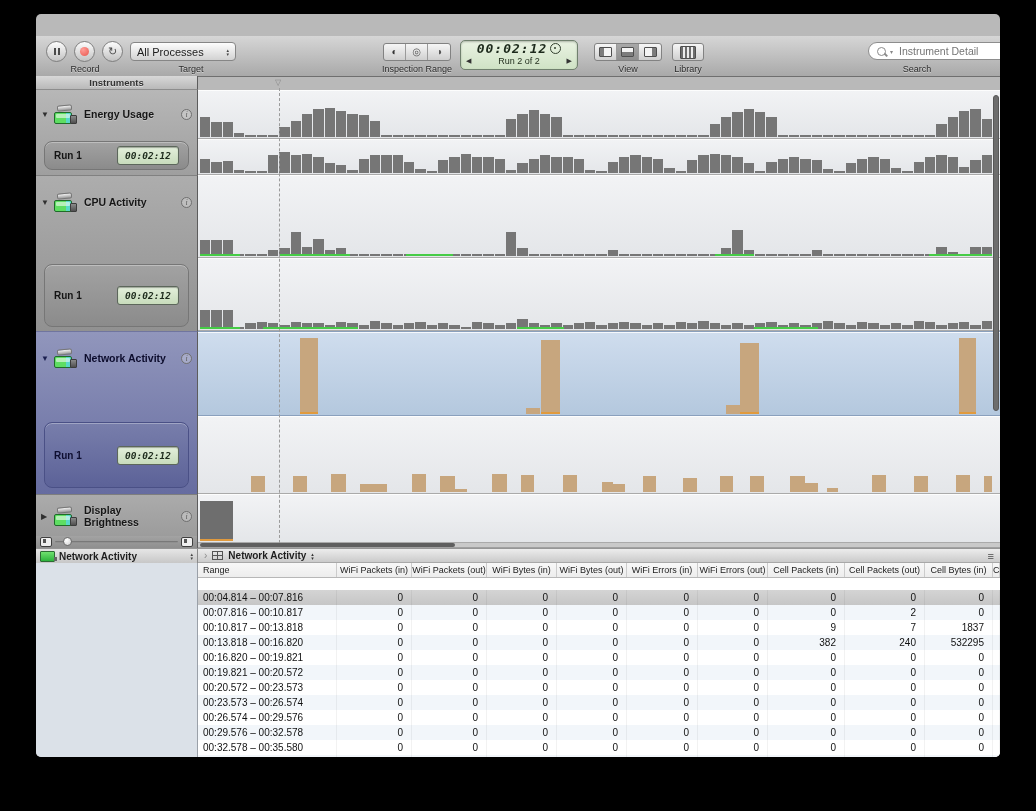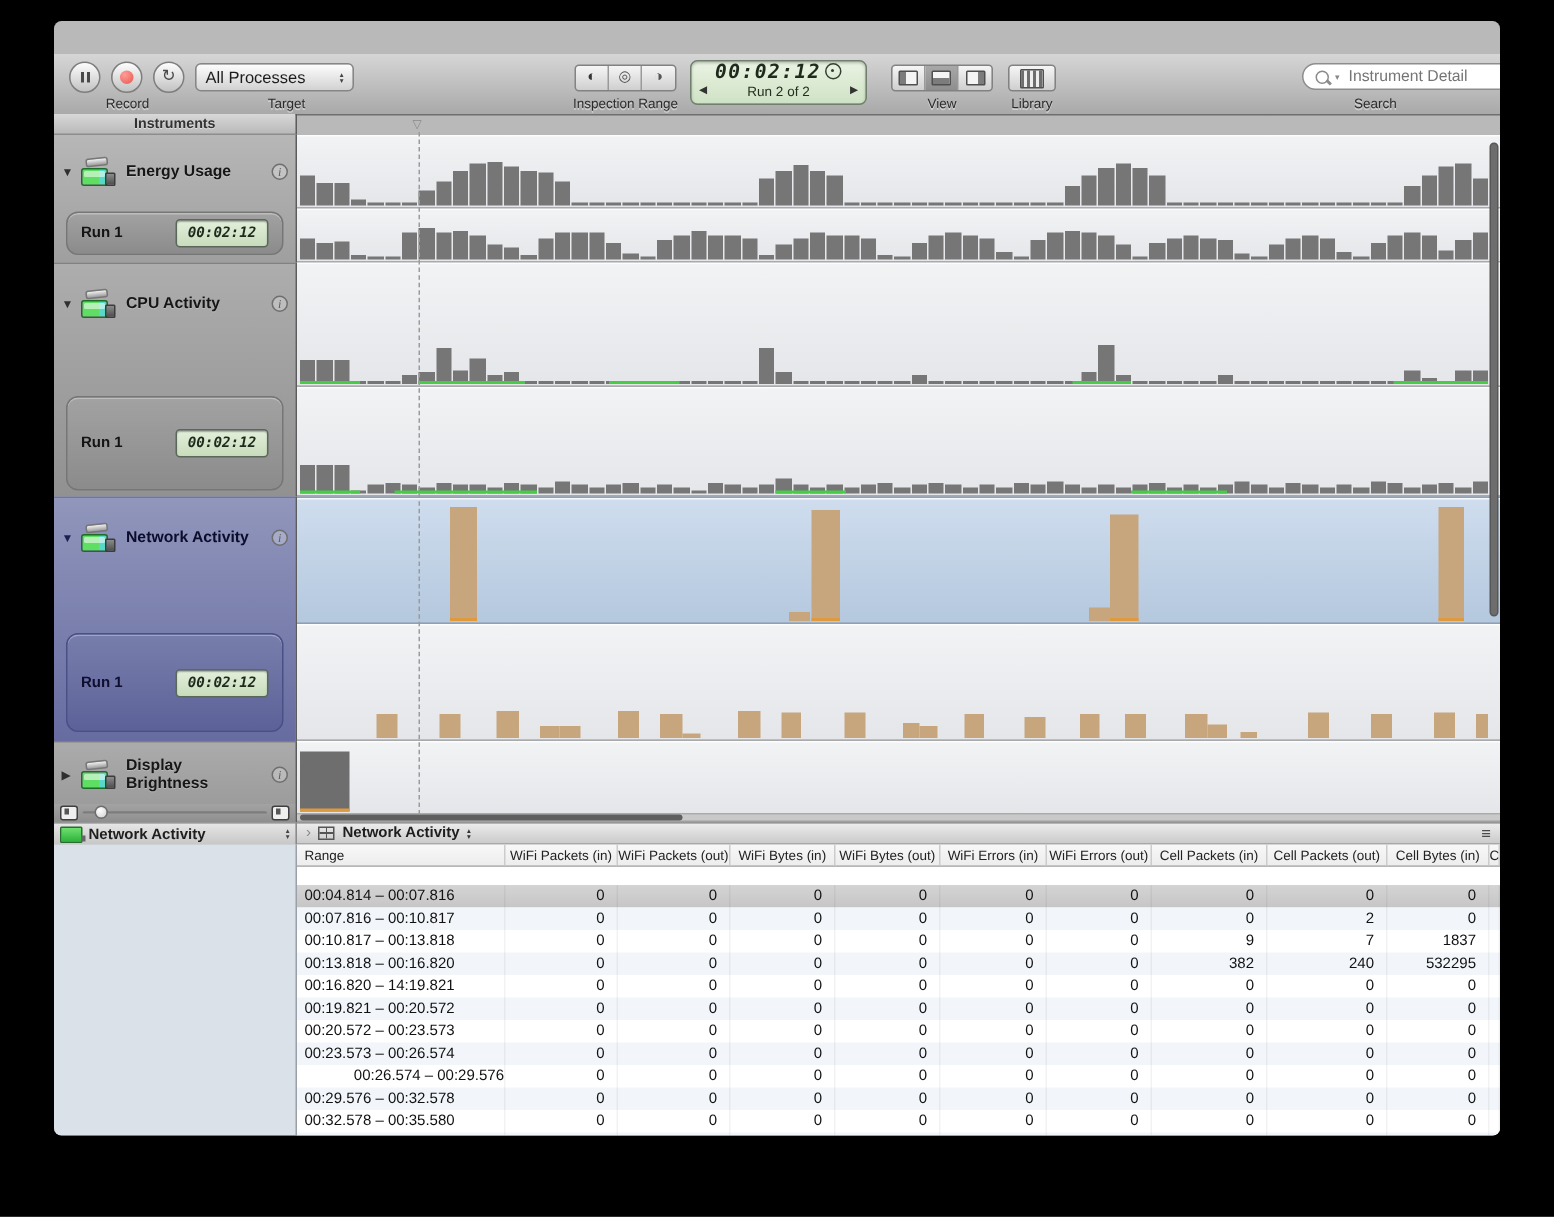--- a/index.html
+++ b/index.html
@@ -767,21 +767,21 @@
         <div class="cell num" style="width: 70px;">0</div>
         <div class="cell num" style="width: 70px;">0</div>
         <div class="cell num" style="width: 71px;">0</div>
         <div class="cell num" style="width: 70px;">0</div>
         <div class="cell num" style="width: 77px;">382</div>
         <div class="cell num" style="width: 80px;">240</div>
         <div class="cell num" style="width: 68px;">532295</div>
         <div class="cell" style="width: 7px;"></div>
       </div>
       <div class="trow">
-        <div class="cell tcol" style="width: 139px;">00:16.820 – 14:19.821</div>
+        <div class="cell tcol" style="width: 139px;">00:16.820 – 00:19.821</div>
         <div class="cell num" style="width: 75px;">0</div>
         <div class="cell num" style="width: 75px;">0</div>
         <div class="cell num" style="width: 70px;">0</div>
         <div class="cell num" style="width: 70px;">0</div>
         <div class="cell num" style="width: 71px;">0</div>
         <div class="cell num" style="width: 70px;">0</div>
         <div class="cell num" style="width: 77px;">0</div>
         <div class="cell num" style="width: 80px;">0</div>
         <div class="cell num" style="width: 68px;">0</div>
         <div class="cell" style="width: 7px;"></div>
@@ -819,21 +819,21 @@
         <div class="cell num" style="width: 70px;">0</div>
         <div class="cell num" style="width: 70px;">0</div>
         <div class="cell num" style="width: 71px;">0</div>
         <div class="cell num" style="width: 70px;">0</div>
         <div class="cell num" style="width: 77px;">0</div>
         <div class="cell num" style="width: 80px;">0</div>
         <div class="cell num" style="width: 68px;">0</div>
         <div class="cell" style="width: 7px;"></div>
       </div>
       <div class="trow">
-        <div class="cell tcol" style="width: 139px; text-align: right;">00:26.574 – 00:29.576</div>
+        <div class="cell tcol" style="width: 139px;">00:26.574 – 00:29.576</div>
         <div class="cell num" style="width: 75px;">0</div>
         <div class="cell num" style="width: 75px;">0</div>
         <div class="cell num" style="width: 70px;">0</div>
         <div class="cell num" style="width: 70px;">0</div>
         <div class="cell num" style="width: 71px;">0</div>
         <div class="cell num" style="width: 70px;">0</div>
         <div class="cell num" style="width: 77px;">0</div>
         <div class="cell num" style="width: 80px;">0</div>
         <div class="cell num" style="width: 68px;">0</div>
         <div class="cell" style="width: 7px;"></div>

